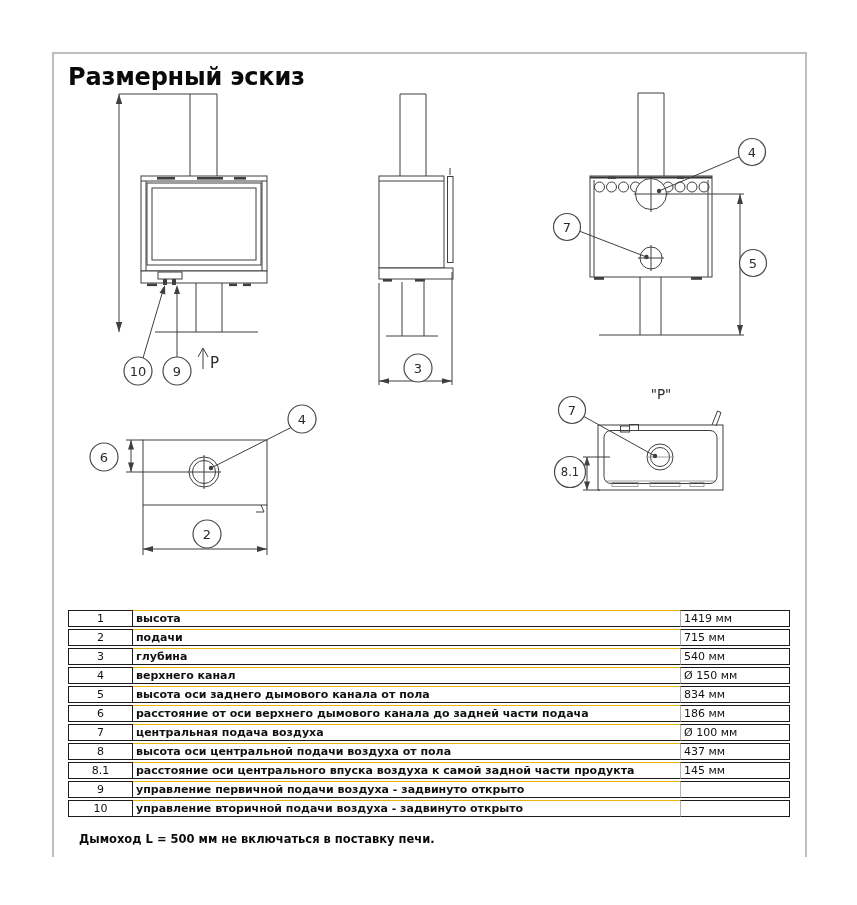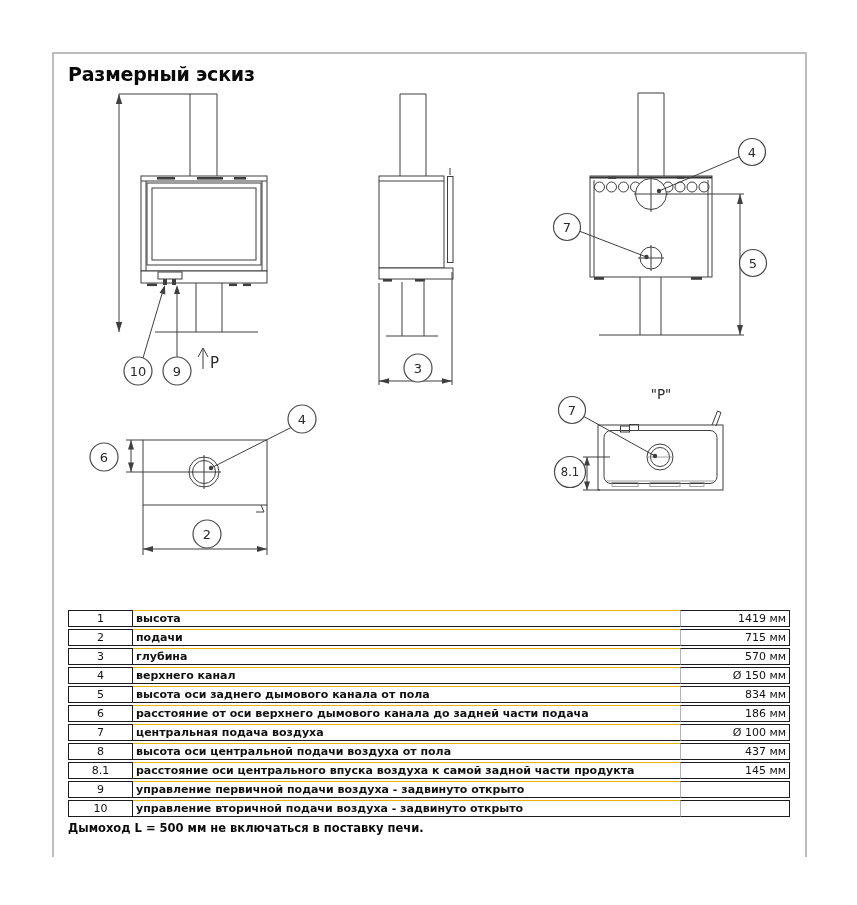--- a/index.html
+++ b/index.html
@@ -5,21 +5,21 @@
   html,body{margin:0;padding:0;background:#fff;}
   .canvas{
     position:relative;width:857px;height:905px;background:#fff;overflow:hidden;
     font-family:"DejaVu Sans","Liberation Sans",sans-serif;color:#111;
   }
   .page-border{
     position:absolute;left:52px;top:52px;width:751px;height:803px;
     border-top:2px solid #bdbdbd;border-left:2px solid #bdbdbd;border-right:2px solid #bdbdbd;
   }
   .sec-title{
-    position:absolute;left:68px;margin:0;font-size:19px;font-weight:bold;color:#0a0a0a;
+    position:absolute;left:68px;margin:0;font-size:24px;font-weight:bold;color:#0a0a0a;
     letter-spacing:-0.2px;
   }
   #title-drawing{top:63px;}
   #title-info{top:584px;}
   svg.drawing{position:absolute;left:52px;top:88px;}
   svg .ln{stroke:#3f3f3f;stroke-width:1;fill:none;}
   svg .thin{stroke:#8a8a8a;stroke-width:0.8;fill:none;}
   svg .thick{stroke:#333;stroke-width:1.8;fill:none;}
   svg .fillw{fill:#fff;}
   svg .dark{fill:#3f3f3f;stroke:none;}
@@ -33,24 +33,24 @@
   table.info{
     position:absolute;left:68px;top:608px;width:722px;
     border-collapse:separate;border-spacing:0 2.5px;table-layout:fixed;
   }
   table.info td{
     height:15px;line-height:15px;font-size:11px;padding:0 3px;
     overflow:hidden;white-space:nowrap;background:#fff;
   }
   td.c-num{width:57px;text-align:center;border:1px solid #1c1c1c;}
   td.c-desc{border-top:1px solid #eab308;border-bottom:1px solid #1c1c1c;padding-left:5px;font-weight:bold;}
-  td.c-val{width:102px;text-align:right;border-top:1px solid #1c1c1c;
+  td.c-val{width:102px;text-align:left;border-top:1px solid #1c1c1c;
     border-bottom:1px solid #1c1c1c;border-right:1px solid #1c1c1c;border-left:1px solid #b3b3b3;margin-left:23px;}
   .footnote{
-    position:absolute;left:68px;top:821px;margin:0;font-size:11.5px;font-weight:bold;color:#0a0a0a;
+    position:absolute;left:68px;top:821px;margin:11px;font-size:11.5px;font-weight:bold;color:#0a0a0a;
   }
 </style>
 </head>
 <body>
 
 <div class="canvas">
   <div class="page-border"></div>
 
   <h1 class="sec-title" id="title-drawing">Размерный эскиз</h1>
 
@@ -287,21 +287,21 @@
         <td class="c-val">1419 мм</td>
       </tr>
       <tr>
         <td class="c-num">2</td>
         <td class="c-desc">подачи</td>
         <td class="c-val">715 мм</td>
       </tr>
       <tr>
         <td class="c-num">3</td>
         <td class="c-desc">глубина</td>
-        <td class="c-val">570 мм</td>
+        <td class="c-val">540 мм</td>
       </tr>
       <tr>
         <td class="c-num">4</td>
         <td class="c-desc">верхнего канал</td>
         <td class="c-val">Ø 150 мм</td>
       </tr>
       <tr>
         <td class="c-num">5</td>
         <td class="c-desc">высота оси заднего дымового канала от пола</td>
         <td class="c-val">834 мм</td>

